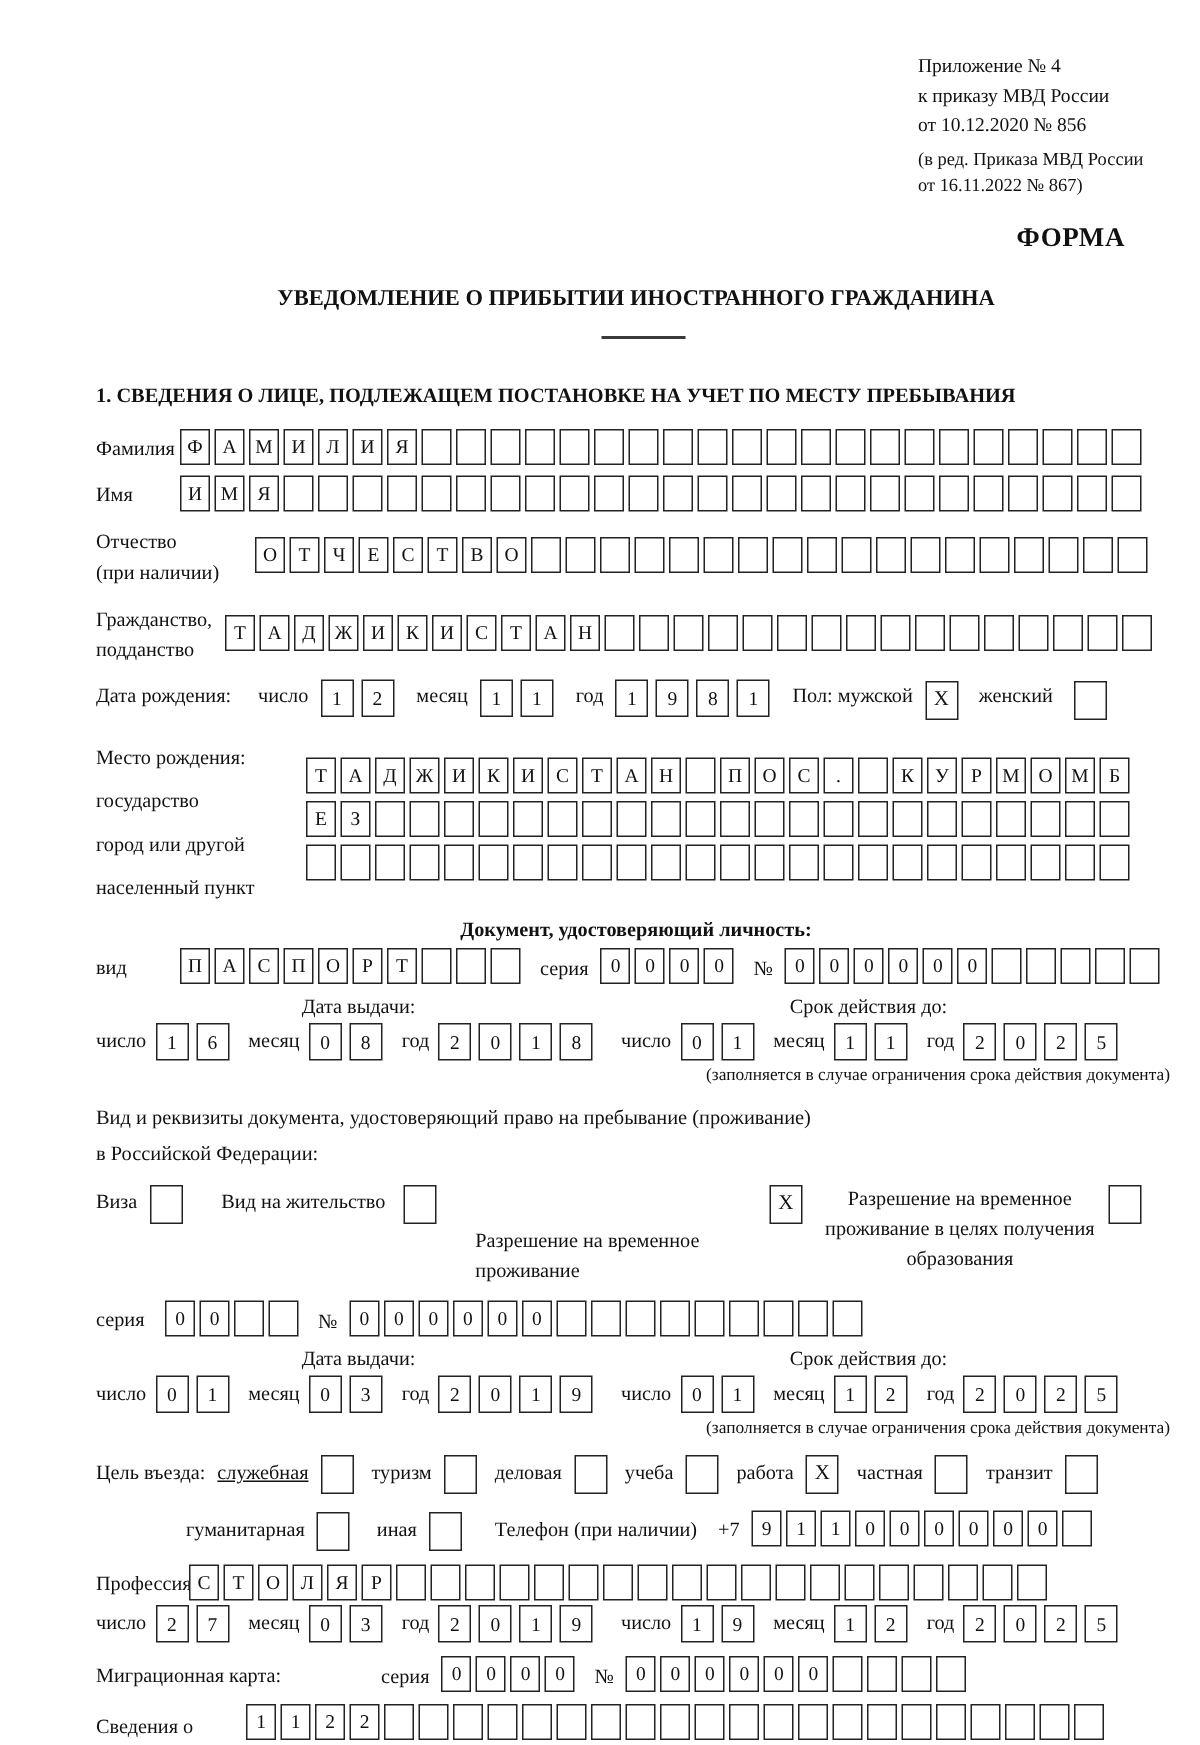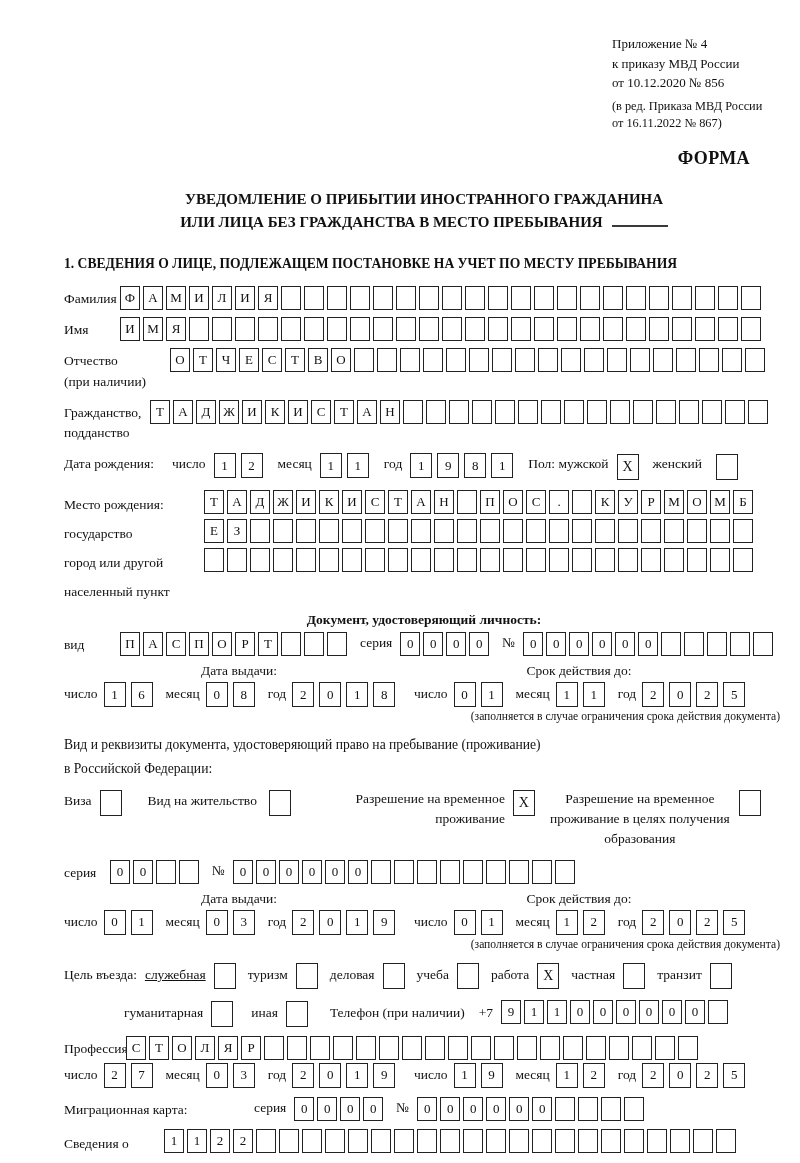--- a/index.html
+++ b/index.html
@@ -25,21 +25,21 @@
     font-size:14px;flex:none;background:#fff;margin-top:1px;
   }
   
   .hdr{margin-left:548px;width:190px;font-size:13px;line-height:1.5;}
   .hdr .amend{font-size:12.3px;margin-top:5px;line-height:1.45;}
   .forma{text-align:right;padding-right:34px;font-weight:bold;font-size:18px;margin-top:15px;letter-spacing:.4px;}
   .title{ text-align:center;font-weight:bold;font-size:15px;margin-top:19px;line-height:1.55;}
   .uline{display:inline-block;width:56px;border-bottom:2.4px solid #3a3a3a;height:13px;margin-left:9px;}
   .sect{font-weight:bold;font-size:13.6px;margin-top:21px;}
   
-  .frow{display:flex;align-items:flex-start;margin-top:7px;}
+  .frow{display:flex;align-items:center;margin-top:7px;}
   .lab{flex:none;font-size:13.5px;line-height:1.55;padding-top:3px;}
   .w56{width:56px;} .w106{width:106px;} .w86{width:86px;} .w62{width:62px;}
   .mllab{margin:3px 8px 0 10px;font-size:13.5px;flex:none;}
   
   .inrow{display:flex;align-items:flex-start;margin-top:9px;}
   
   .mlab{flex:none;font-size:13.5px;}
   .mlab div{line-height:29px;}
   .stack>.cells{margin-bottom:5px;}
   .chead{text-align:center;font-weight:bold;font-size:13.5px;margin-top:6px;}
@@ -50,21 +50,21 @@
   .drow{display:flex;align-items:flex-start;margin-top:3px;}
   .dcol1{width:350px;display:flex;align-items:flex-start;}
   .dcol2{display:flex;align-items:flex-start;}
   .dg{margin:4px 6px 0 0;font-size:13.5px;flex:none;}
   .dg2{margin:4px 6px 0 8px;font-size:13.5px;flex:none;}
   .note{font-size:11.6px;text-align:right;padding-right:4px;margin-top:3px;}
   .para{font-size:13.6px;line-height:1.75;margin-top:10px;}
   
   .vrow{display:flex;align-items:flex-start;margin-top:8px;}
   .vlab{flex:none;font-size:13.5px;padding-top:4px;}
-  .vwrap{flex:none;width:188px;text-align:right;font-size:13.5px;line-height:1.5;}
+  .vwrap{flex:none;width:188px;text-align:left;font-size:13.5px;line-height:1.5;margin-top:28px;}
   .vwrap2{flex:none;width:182px;text-align:center;font-size:13.5px;line-height:1.5;}
   
   .crow{display:flex;align-items:flex-start;margin-top:11px;}
   .crow .lbl{padding-top:4px;}
   .g8{margin-left:8px;} .g12{margin-left:12px;} .g14{margin-left:14px;} .g18{margin-left:18px;}
   .g22{margin-left:22px;} .g26{margin-left:26px;} .g40{margin-left:40px;} .g60{margin-left:60px;}
 </style>
 </head>
 <body>
 
@@ -78,21 +78,21 @@
       <div>(в ред. Приказа МВД России</div>
       <div>от 16.11.2022 № 867)</div>
     </div>
   </div>
 
   <div class="forma">ФОРМА</div>
 
   <div class="title">
     <div>УВЕДОМЛЕНИЕ О ПРИБЫТИИ ИНОСТРАННОГО ГРАЖДАНИНА</div>
     <div>
-      <span>ИЛИ ЛИЦА БЕЗ ГРАЖДАНСТВА В МЕСТО ПРЕБЫВАНИЯ</span><span class="uline"></span>
+      <span class="uline"></span>
     </div>
   </div>
 
   <div class="sect">1. СВЕДЕНИЯ О ЛИЦЕ, ПОДЛЕЖАЩЕМ ПОСТАНОВКЕ НА УЧЕТ ПО МЕСТУ ПРЕБЫВАНИЯ</div>
 
   <div class="frow" style="margin-top:14px;">
     <div class="lab w56">Фамилия</div>
     <div class="cells">
         <span class="cell">Ф</span>
         <span class="cell">А</span>

